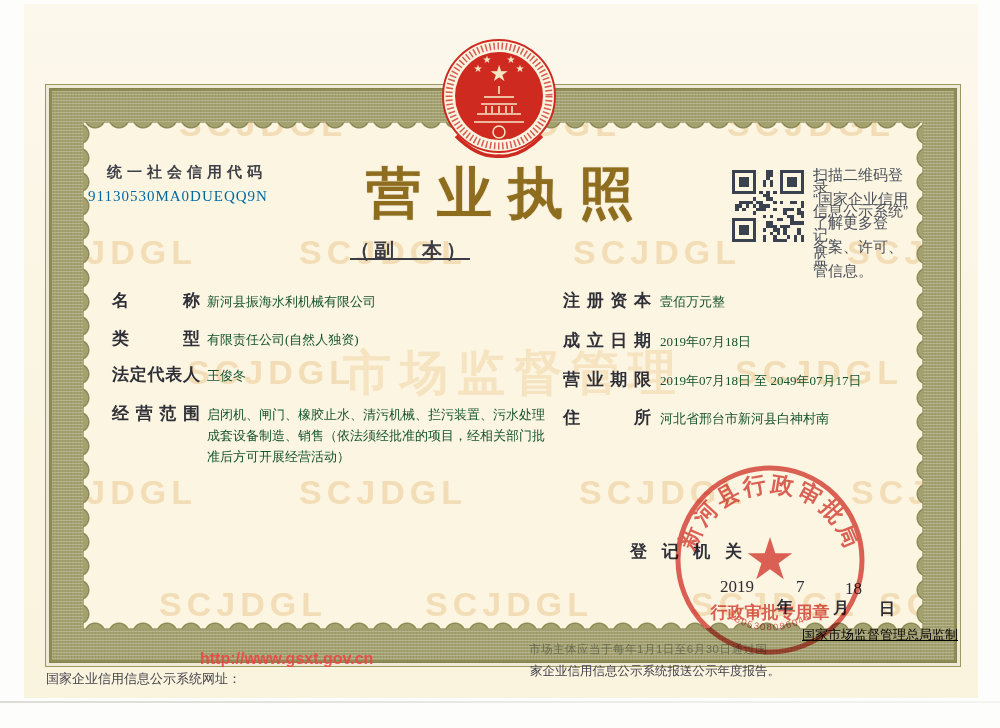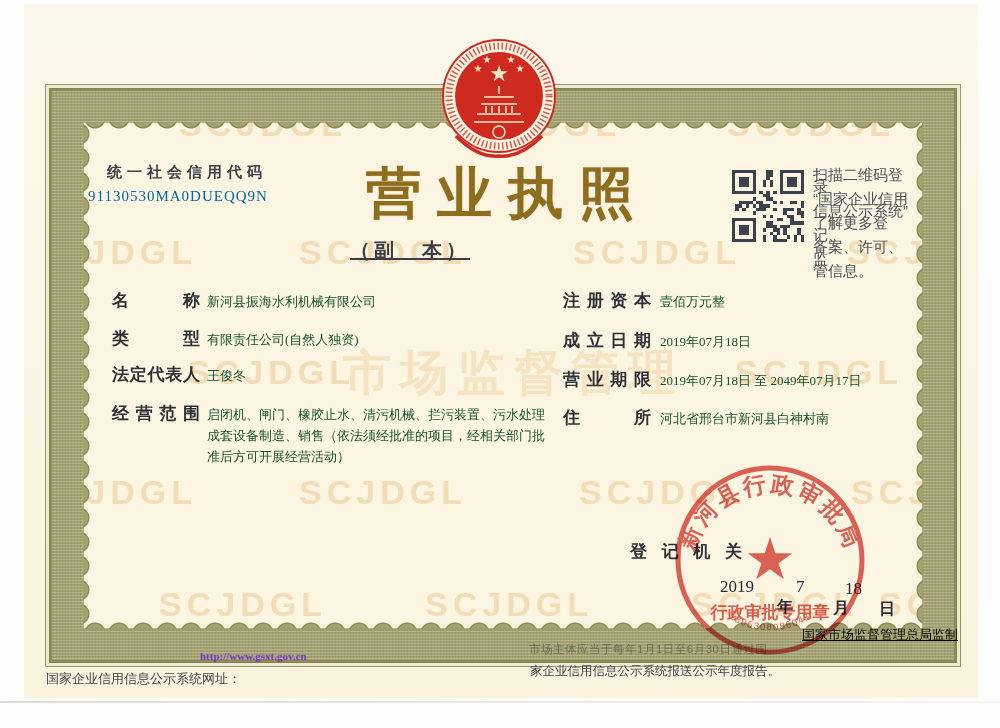--- a/index.html
+++ b/index.html
@@ -71,21 +71,21 @@
     font-family:"Liberation Serif","DejaVu Serif",serif;vertical-align:top;white-space:normal;
     line-height:21px;}
   .col-l{left:112px;}  .col-l .fvalue{margin-left:7px;width:338px;}
   .col-r{left:563px;}  .col-r .fvalue{margin-left:9px;width:268px;}
   .reg-label{left:630px;top:540px;width:112px;text-align:justify;text-align-last:justify;
     font-size:17px;font-weight:600;color:#2f2f37;}
   .date-num{font-size:17px;font-family:"Liberation Serif","DejaVu Serif",serif;color:#2c2c34;}
   .date-unit{font-size:16px;font-weight:600;color:#2e2e36;}
   .seal-wrap{left:668px;top:458px;width:204px;height:204px;z-index:6;opacity:.84;mix-blend-mode:multiply;}
   .emblem-wrap{left:440px;top:36px;width:118px;height:130px;z-index:5;}
-  .f-url{left:200px;top:650px;font-size:11px;font-weight:600;color:#6d28d9;opacity:.88;z-index:5;font-family:Liberation Serif, serif;}
+  .f-url{left:200px;top:650px;font-size:16px;font-weight:600;color:#ef4444;opacity:.88;z-index:5;}
   .f-notice1{left:486px;top:642px;font-size:11.5px;color:#333d33;opacity:.55;z-index:5;letter-spacing:.5px;margin-left:43px;}
   .f-notice2{left:486px;top:663px;font-size:12.5px;color:#40404a;z-index:4;margin-left:44px;}
   .f-site{left:46px;top:670px;font-size:13px;color:#44444c;z-index:4;}
   .f-issuer{left:802px;top:626px;font-size:13px;color:#000000;z-index:4;text-decoration:underline;}
 </style>
 </head>
 <body>
 
 <div class="scan-page"></div>
 <div class="scan-seam"></div>

